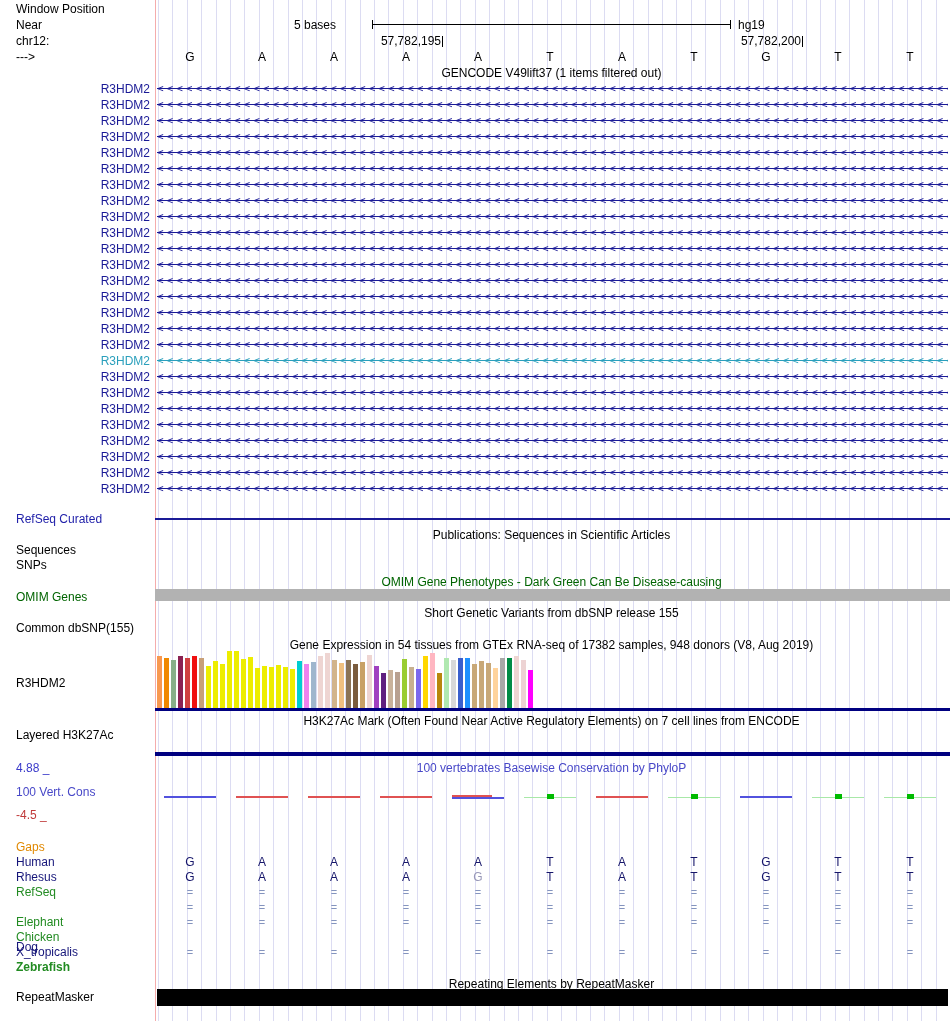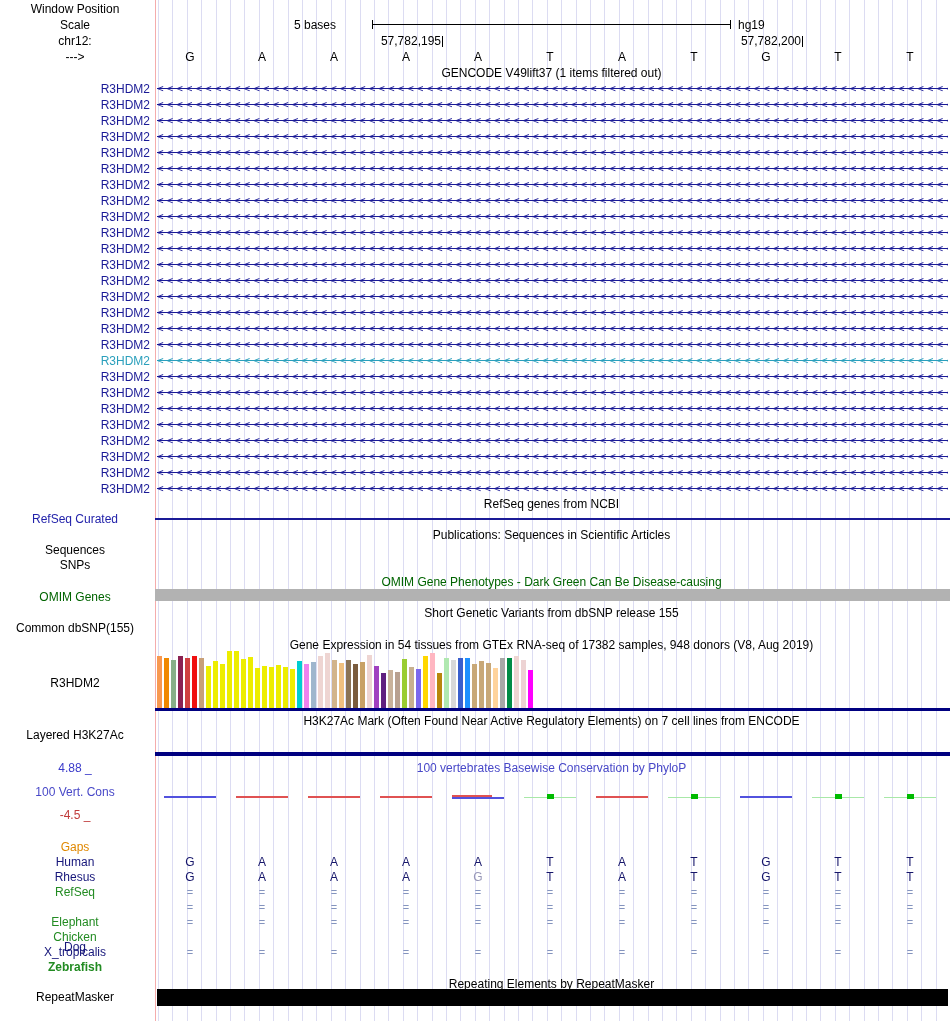--- a/index.html
+++ b/index.html
@@ -6,21 +6,21 @@
   #browser{
     position:relative; width:950px; height:1021px; overflow:hidden;
     font-family:"Liberation Sans", sans-serif; font-size:12px; color:#000;
     background:#fff;
   }
   .grid-bg{
     position:absolute; left:158px; top:0; width:792px; height:1021px;
     background-image:repeating-linear-gradient(to right,#DCDCF2 0px,#DCDCF2 1px,transparent 1px,transparent 14.4px);
   }
   .edge-line{position:absolute; left:155px; top:0; width:1px; height:1021px; background:#F5ACAC;}
-  .ll{position:absolute; left:0; width:150px; text-align:center; height:14px; line-height:14px; white-space:nowrap;}
+  .ll{position:absolute; left:16px; width:150px; text-align:left; height:14px; line-height:14px; white-space:nowrap;}
   .ct{position:absolute; left:155px; width:793px; text-align:center; height:14px; line-height:14px; white-space:pre;}
   .abs{position:absolute;}
   .basecell{position:absolute; width:72px; text-align:center; height:14px; line-height:14px;}
   .generow{position:absolute; left:0; width:950px; height:16px;}
   .generow .glabel{position:absolute; left:0; top:1px; width:150px; text-align:right;}
   .generow .arrows{
     position:absolute; left:157px; top:0; width:791px; height:16px; overflow:hidden;
     white-space:nowrap; font-family:"DejaVu Sans Mono", monospace; font-size:11px; line-height:16px; letter-spacing:3px;
     background-image:linear-gradient(to bottom, transparent 7px, currentColor 7px, currentColor 8px, transparent 8px);
   }
@@ -32,21 +32,21 @@
 </style>
 </head>
 <body>
 
 <div id="browser">
   <div class="grid-bg"></div>
   <div class="edge-line"></div>
 
   <div class="ll" style="top:2px">Window Position</div>
 
-  <div class="ll" style="top:18px">Scale</div>
+  <div class="ll" style="top:18px">Near</div>
   <div class="abs" style="left:294px;top:18px;width:72px;">5 bases</div>
   <div class="hline" style="left:372px;top:24px;width:359px;height:1px;background:#000"></div>
   <div class="tick" style="left:372px;top:20px;height:9px"></div>
   <div class="tick" style="left:730px;top:20px;height:9px"></div>
   <div class="abs" style="left:738px;top:18px">hg19</div>
 
   <div class="ll" style="top:34px">chr12:</div>
   <div class="abs" style="left:342px;top:34px;width:99px;text-align:right">57,782,195</div>
   <div class="tick" style="left:442px;top:36px;height:11px"></div>
   <div class="abs" style="left:702px;top:34px;width:99px;text-align:right">57,782,200</div>
@@ -168,21 +168,20 @@
       <div class="generow" style="top: 465px; color: rgb(26, 26, 150);">
         <div class="glabel">R3HDM2</div>
         <div class="arrows">&lt;&lt;&lt;&lt;&lt;&lt;&lt;&lt;&lt;&lt;&lt;&lt;&lt;&lt;&lt;&lt;&lt;&lt;&lt;&lt;&lt;&lt;&lt;&lt;&lt;&lt;&lt;&lt;&lt;&lt;&lt;&lt;&lt;&lt;&lt;&lt;&lt;&lt;&lt;&lt;&lt;&lt;&lt;&lt;&lt;&lt;&lt;&lt;&lt;&lt;&lt;&lt;&lt;&lt;&lt;&lt;&lt;&lt;&lt;&lt;&lt;&lt;&lt;&lt;&lt;&lt;&lt;&lt;&lt;&lt;&lt;&lt;&lt;&lt;&lt;&lt;&lt;&lt;&lt;&lt;&lt;&lt;&lt;&lt;&lt;&lt;&lt;&lt;&lt;&lt;&lt;&lt;&lt;&lt;&lt;&lt;&lt;&lt;&lt;&lt;</div>
       </div>
       <div class="generow" style="top: 481px; color: rgb(26, 26, 150);">
         <div class="glabel">R3HDM2</div>
         <div class="arrows">&lt;&lt;&lt;&lt;&lt;&lt;&lt;&lt;&lt;&lt;&lt;&lt;&lt;&lt;&lt;&lt;&lt;&lt;&lt;&lt;&lt;&lt;&lt;&lt;&lt;&lt;&lt;&lt;&lt;&lt;&lt;&lt;&lt;&lt;&lt;&lt;&lt;&lt;&lt;&lt;&lt;&lt;&lt;&lt;&lt;&lt;&lt;&lt;&lt;&lt;&lt;&lt;&lt;&lt;&lt;&lt;&lt;&lt;&lt;&lt;&lt;&lt;&lt;&lt;&lt;&lt;&lt;&lt;&lt;&lt;&lt;&lt;&lt;&lt;&lt;&lt;&lt;&lt;&lt;&lt;&lt;&lt;&lt;&lt;&lt;&lt;&lt;&lt;&lt;&lt;&lt;&lt;&lt;&lt;&lt;&lt;&lt;&lt;&lt;&lt;</div>
       </div>
     </div>
 
-  <div class="ct" style="top:497px">RefSeq genes from NCBI</div>
   <div class="ll" style="top:512px;color:#2222AA">RefSeq Curated</div>
   <div class="hline" style="left:155px;top:518px;width:795px;height:2px;background:#1A1A96"></div>
 
   <div class="ct" style="top:528px">Publications: Sequences in Scientific Articles</div>
   <div class="ll" style="top:543px">Sequences</div>
   <div class="ll" style="top:558px">SNPs</div>
 
   <div class="ct" style="top:575px;color:#006400">OMIM Gene Phenotypes - Dark Green Can Be Disease-causing</div>
   <div class="ll" style="top:590px;color:#006400">OMIM Genes</div>
   <div class="hline" style="left:155px;top:589px;width:795px;height:12px;background:#B2B2B2"></div>

